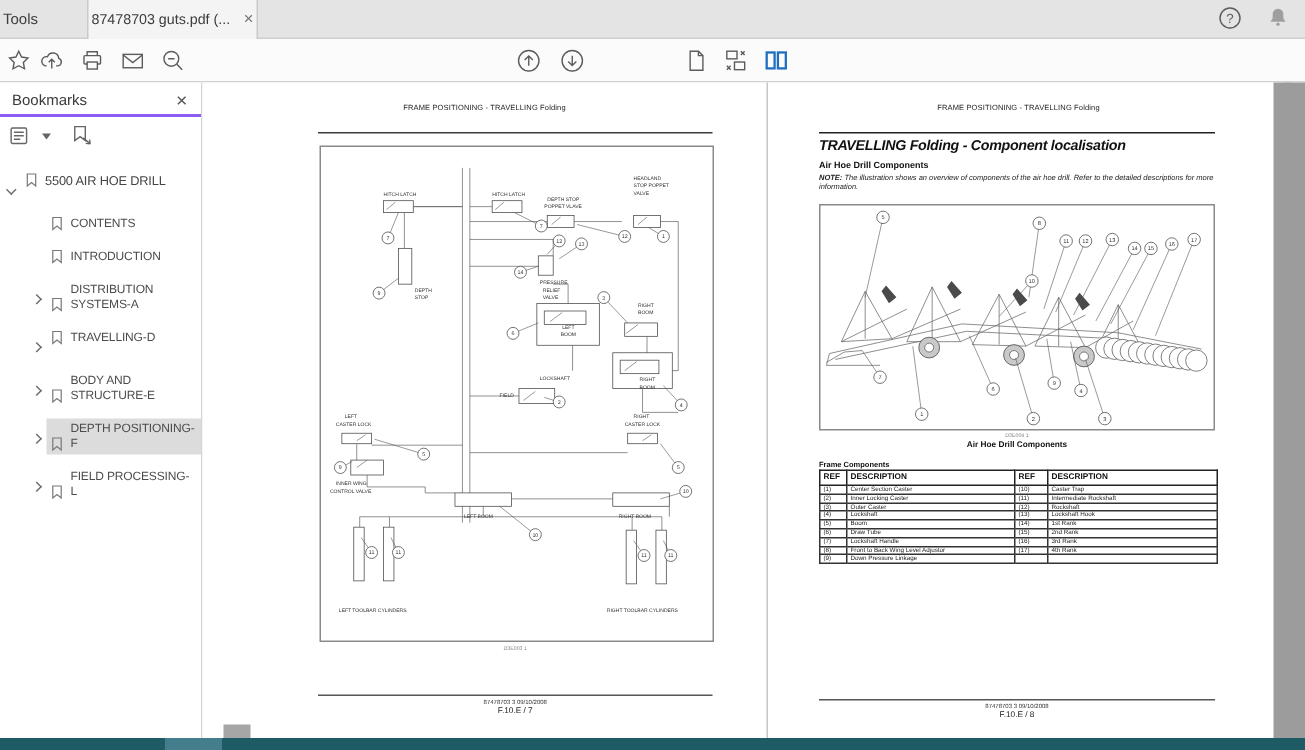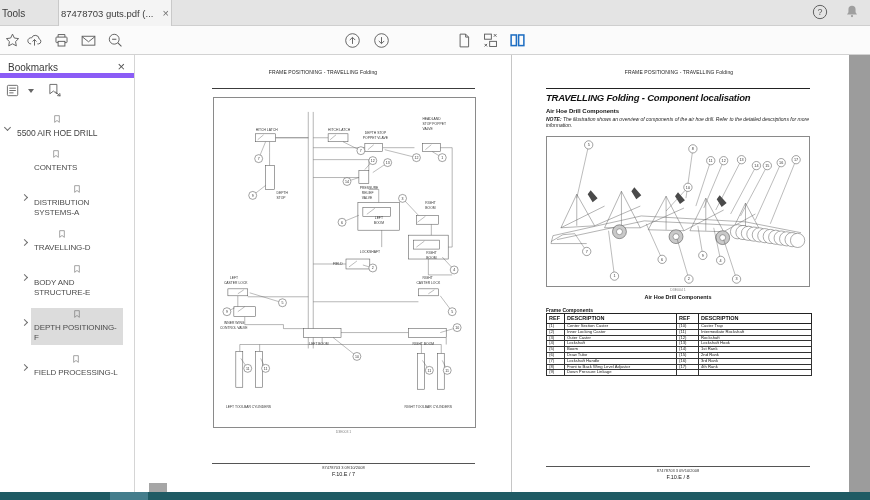--- a/index.html
+++ b/index.html
@@ -16,32 +16,32 @@
 
   
   #toolbar { position:absolute; left:0; top:26px; width:870px; height:29px; background:#fbfbfb; border-bottom:1px solid #d2d2d2; }
   .tbico { position:absolute; top:6px; width:17px; height:17px; }
   #page-box { position:absolute; left:396px; top:33px; width:22px; height:15px; border:1px solid #b9b9b9; background:#fff; font-size:9px; text-align:center; color:#333; font-family:"Liberation Sans",sans-serif; }
   #page-total { position:absolute; left:424px; top:36px; font-size:9px; color:#5a5a5a; }
   #avatar { position:absolute; left:847px; top:29px; width:23px; height:23px; border-radius:50%; background:#2a7de1; overflow:hidden; }
 
   
   #sidebar { position:absolute; left:0; top:55px; width:135px; height:437px; background:#fff; border-right:1px solid #d5d5d5; }
-  #sb-header { position:absolute; left:0; top:0; width:100%; height:23px; border-bottom:5px solid #8b5cf6; }
+  #sb-header { position:absolute; left:0; top:0; width:100%; height:23px; border-bottom:2px solid #8b5cf6; }
   #sb-title { position:absolute; left:8px; top:7px; font-size:10px; color:#3a3a3a; }
   #sb-close { position:absolute; right:9px; top:4px; font-size:13px; color:#555; }
   #sb-tools { position:absolute; left:6px; top:28px; display:flex; gap:13px; align-items:center; }
   .caret { width:0; height:0; border-left:3px solid transparent; border-right:3px solid transparent; border-top:4px solid #666; margin-left:-6px; }
   #bookmark-list { position:absolute; left:0; top:54px; width:100%; }
   .bm-item { display:flex; align-items:flex-start; padding:4px 0 4px 3px; cursor:default; }
   .bm-item.lvl1 { padding-left:20px; }
   .chev { flex:0 0 11px; width:11px; padding-top:3px; padding-left:2px; }
   .chev.r::before { content:""; display:inline-block; width:4px; height:4px; border-right:1.2px solid #6e6e6e; border-bottom:1.2px solid #6e6e6e; transform:rotate(-45deg); }
   .chev.v::before { content:""; display:inline-block; width:4px; height:4px; border-right:1.2px solid #6e6e6e; border-bottom:1.2px solid #6e6e6e; transform:rotate(45deg); }
-  .bm-inner { display:flex; gap:5px; padding:2px 4px 2px 3px; align-items:center;flex-direction:column; }
+  .bm-inner { display:flex; gap:5px; padding:2px 4px 2px 3px; align-items:flex-end; }
   .selected .bm-inner { background:#dcdcdc; }
   .bm-icon { flex:0 0 8px; width:8px; height:10px; margin-top:0; }
   .bm-label { font-size:8px; letter-spacing:-0.1px; color:#4c4c4c; line-height:10px; max-width:85px; }
   .lvl0 .bm-label { font-size:8.5px; color:#444; max-width:95px; }
   #collapse-handle { position:absolute; left:138px; top:265px; width:0; height:0; border-top:5px solid transparent; border-bottom:5px solid transparent; border-right:6px solid #8a8a8a; }
 
   
   #docarea { position:absolute; left:135px; top:55px; width:735px; height:437px; background:#fff; }
   #page-divider { position:absolute; left:376px; top:0; width:1px; height:437px; background:#c6c6c6; }
   #gray-strip { position:absolute; left:714px; top:0; width:21px; height:437px; background:#9c9c9c; }
@@ -186,20 +186,29 @@
             <span class="bm-label">5500 AIR HOE DRILL</span>
           </span>
         </div>
         <div class="bm-item lvl1">
           <span class="chev "></span>
           <span class="bm-inner">
             <svg class="bm-icon" viewBox="0 0 10 12">
               <path d="M1.5,1 h7 v10 l-3.5,-2.8 -3.5,2.8 z" fill="none" stroke="#777" stroke-width="1"></path>
             </svg>
             <span class="bm-label">CONTENTS</span>
+          </span>
+        </div>
+        <div class="bm-item lvl1">
+          <span class="chev "></span>
+          <span class="bm-inner">
+            <svg class="bm-icon" viewBox="0 0 10 12">
+              <path d="M1.5,1 h7 v10 l-3.5,-2.8 -3.5,2.8 z" fill="none" stroke="#777" stroke-width="1"></path>
+            </svg>
+            <span class="bm-label">INTRODUCTION</span>
           </span>
         </div>
         <div class="bm-item lvl1">
           <span class="chev r"></span>
           <span class="bm-inner">
             <svg class="bm-icon" viewBox="0 0 10 12">
               <path d="M1.5,1 h7 v10 l-3.5,-2.8 -3.5,2.8 z" fill="none" stroke="#777" stroke-width="1"></path>
             </svg>
             <span class="bm-label">DISTRIBUTION SYSTEMS-A</span>
           </span>

